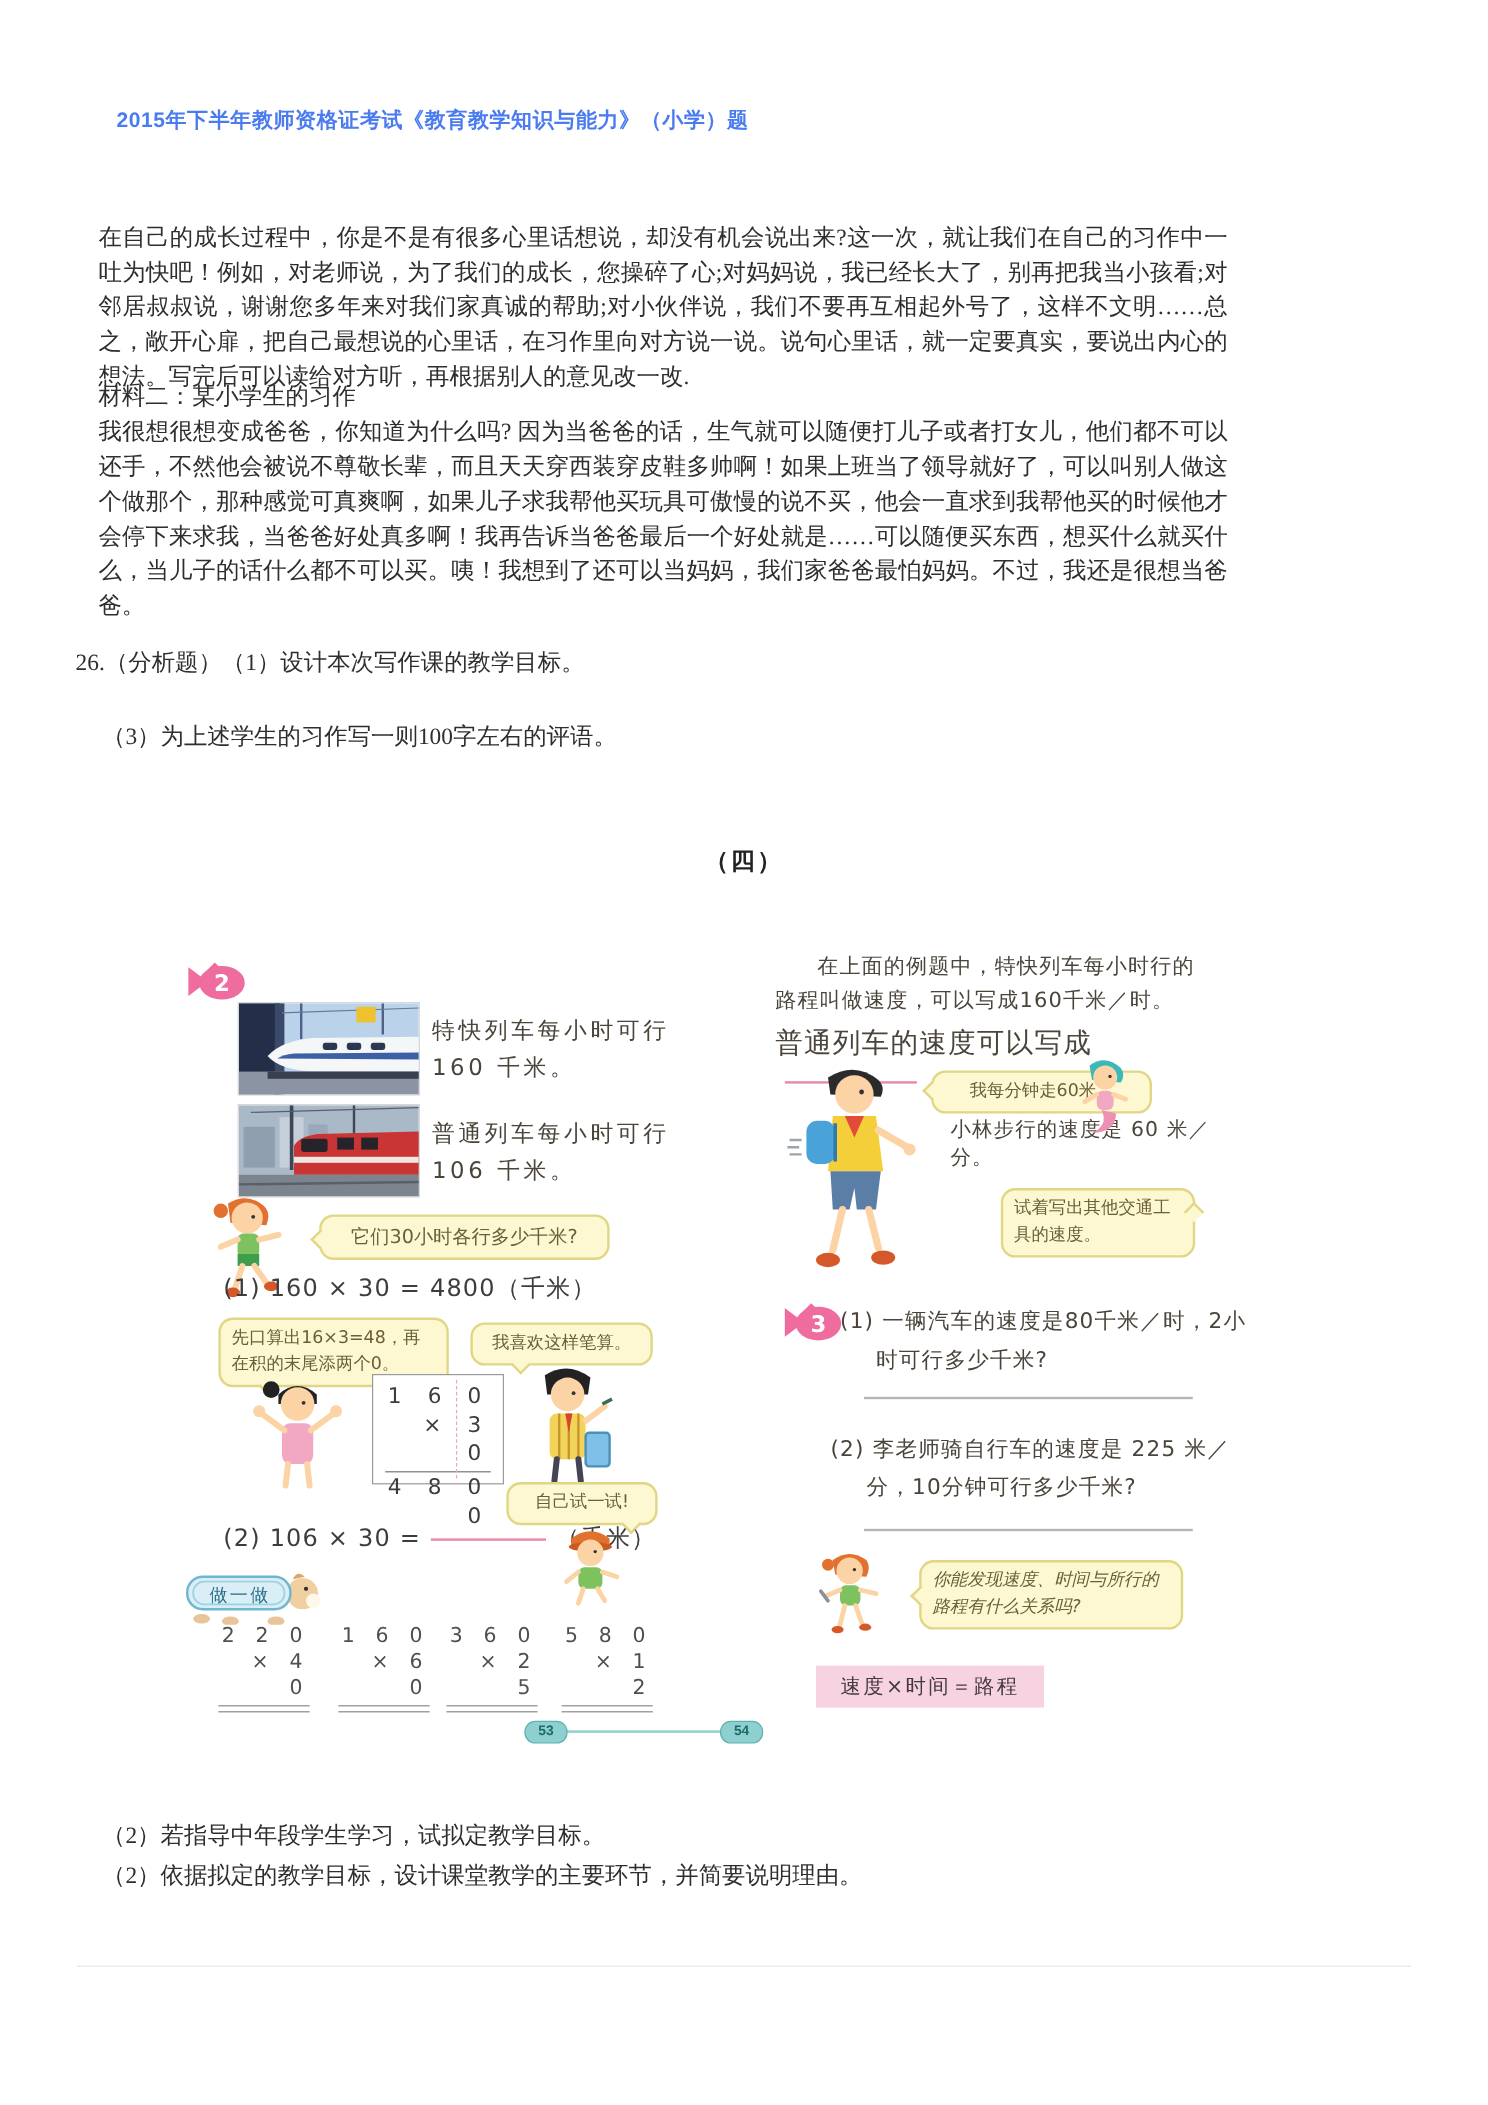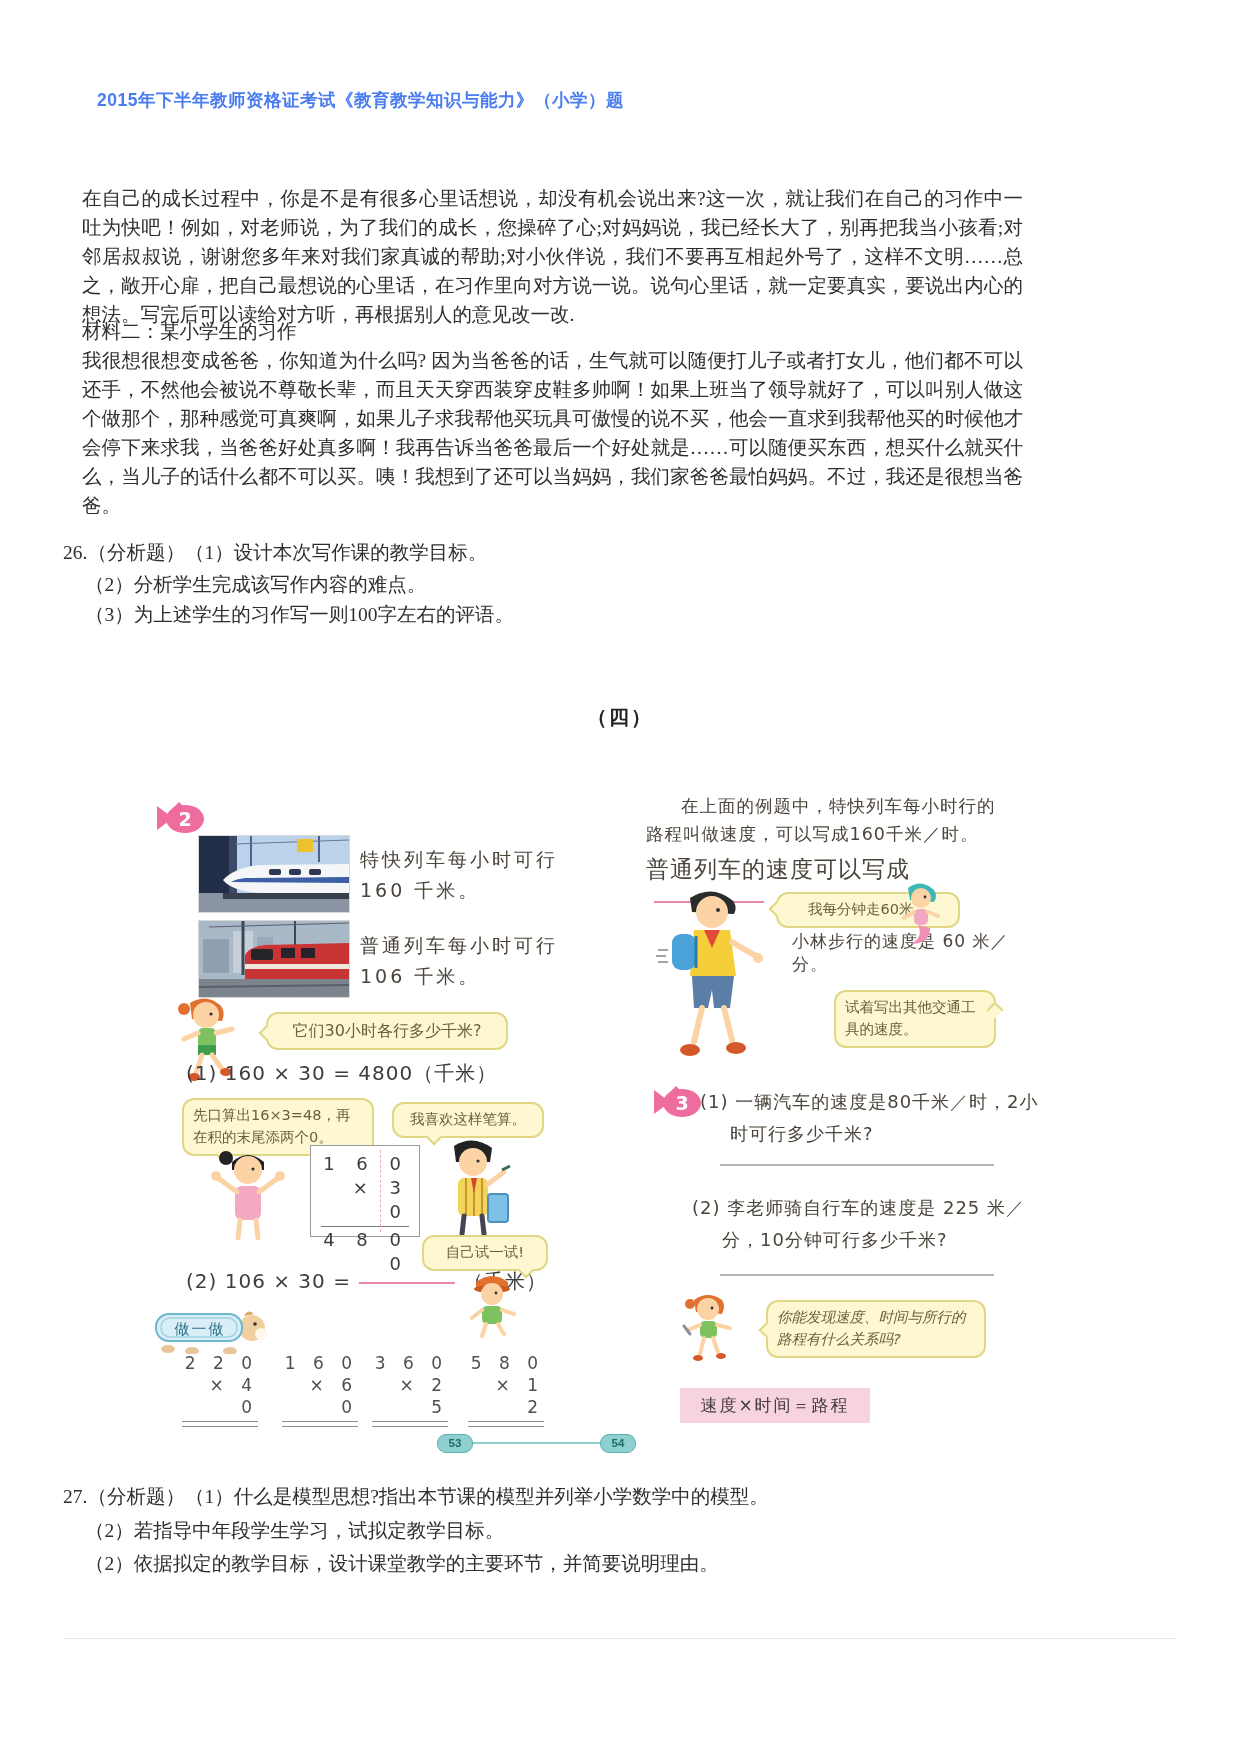--- a/index.html
+++ b/index.html
@@ -106,21 +106,20 @@
 
 <div class="page">
 
   <h1 class="title">2015年下半年教师资格证考试《教育教学知识与能力》（小学）题</h1>
 
   <p class="body para1">在自己的成长过程中，你是不是有很多心里话想说，却没有机会说出来?这一次，就让我们在自己的习作中一吐为快吧！例如，对老师说，为了我们的成长，您操碎了心;对妈妈说，我已经长大了，别再把我当小孩看;对邻居叔叔说，谢谢您多年来对我们家真诚的帮助;对小伙伴说，我们不要再互相起外号了，这样不文明……总之，敞开心扉，把自己最想说的心里话，在习作里向对方说一说。说句心里话，就一定要真实，要说出内心的想法。写完后可以读给对方听，再根据别人的意见改一改.</p>
   <p class="body para2">我很想很想变成爸爸，你知道为什么吗? 因为当爸爸的话，生气就可以随便打儿子或者打女儿，他们都不可以还手，不然他会被说不尊敬长辈，而且天天穿西装穿皮鞋多帅啊！如果上班当了领导就好了，可以叫别人做这个做那个，那种感觉可真爽啊，如果儿子求我帮他买玩具可傲慢的说不买，他会一直求到我帮他买的时候他才会停下来求我，当爸爸好处真多啊！我再告诉当爸爸最后一个好处就是……可以随便买东西，想买什么就买什么，当儿子的话什么都不可以买。咦！我想到了还可以当妈妈，我们家爸爸最怕妈妈。不过，我还是很想当爸爸。</p>
   <p class="body mat-label">材料二：某小学生的习作</p>
 
   <div class="q q26-1">26.（分析题）（1）设计本次写作课的教学目标。</div>
-  <div class="q indent q26-2">（2）分析学生完成该写作内容的难点。</div>
   <div class="q indent q26-3">（3）为上述学生的习作写一则100字左右的评语。</div>
 
   <div class="section-heading">（四）</div>
 
   <div class="figure">
 
     <svg class="fish f2" width="52" height="40" viewBox="0 0 52 40">
       <polygon points="2,8 18,20 2,32" fill="#ee6d9e"></polygon>
       <path d="M24 4 L31 11 L17 11 Z" fill="#ee6d9e"></path>
       <ellipse cx="30" cy="21" rx="19" ry="14" fill="#ee6d9e"></ellipse>
@@ -333,19 +332,18 @@
     <div class="bubble relation">你能发现速度、时间与所行的路程有什么关系吗?</div>
 
     <div class="formula">速度×时间＝路程</div>
 
     <div class="pageline"></div>
     <div class="pill p53">53</div>
     <div class="pill p54">54</div>
 
   </div>
 
-  <div class="q q27-1">27.（分析题）（1）什么是模型思想?指出本节课的模型并列举小学数学中的模型。</div>
   <div class="q indent q27-2">（2）若指导中年段学生学习，试拟定教学目标。</div>
   <div class="q indent q27-3">（2）依据拟定的教学目标，设计课堂教学的主要环节，并简要说明理由。</div>
 
   <div class="divider"></div>
 
 </div>
 
 </body></html>

